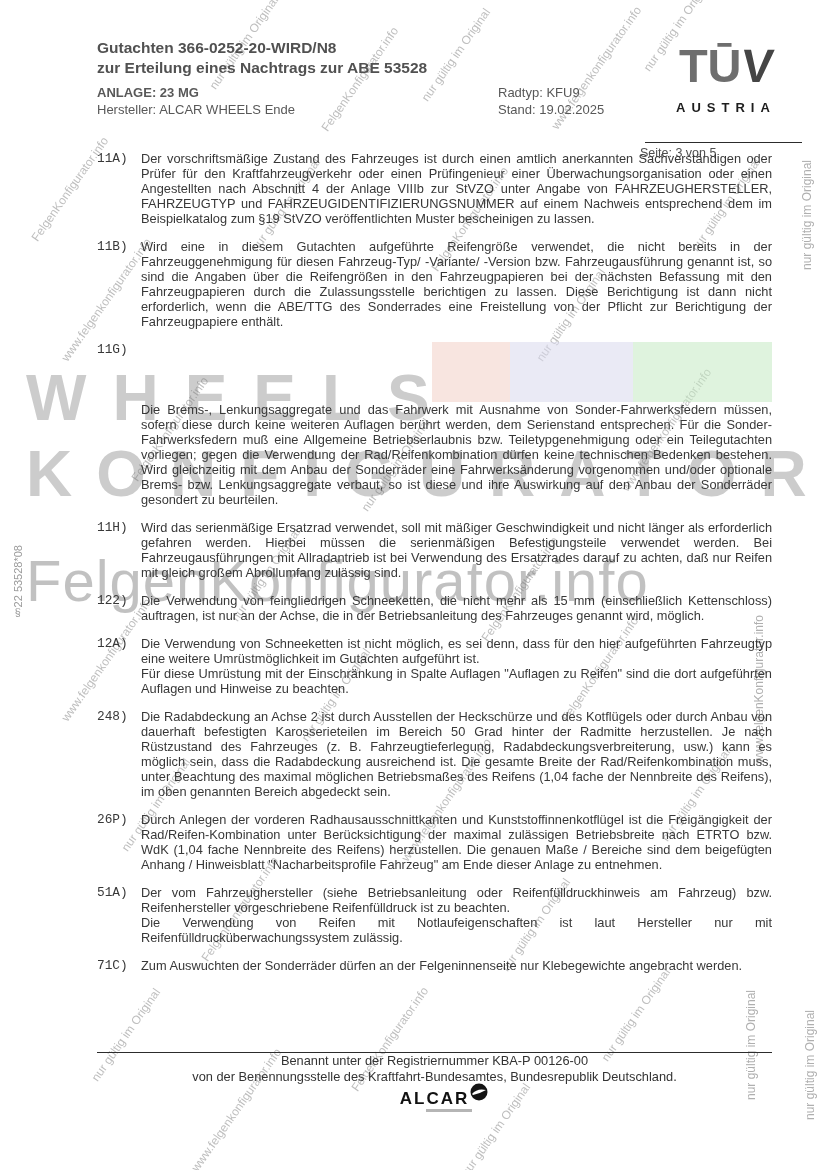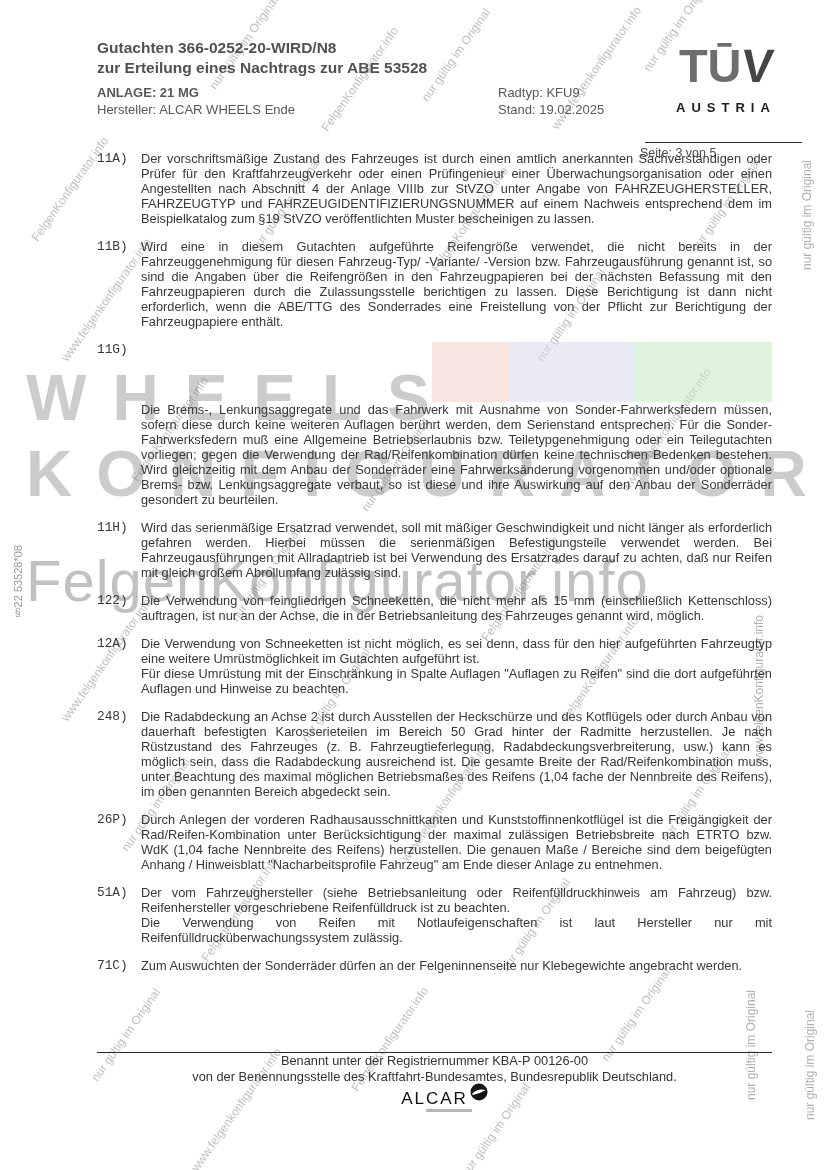--- a/index.html
+++ b/index.html
@@ -52,21 +52,21 @@
   .pnum{flex:0 0 44px;white-space:nowrap;font-family:Liberation Mono, monospace;}
   .ptext{flex:1;text-align:justify;white-space:pre-line;position:relative;}
   .ptext .txt{position:relative;z-index:1;}
   .hl{position:absolute;top:0;height:60px;z-index:0;opacity:0.55;mix-blend-mode:multiply;}
   .hl-pink{left:291px;width:78px;}
   .hl-lav{left:369px;width:123px;}
   .hl-green{left:492px;width:139px;}
   
   .footer{position:absolute;left:97px;top:1052px;width:675px;border-top:1.5px solid #2c2c2c;text-align:center;font-size:12.8px;line-height:16px;color:#333;}
   .alcar-logo{margin-top:6px;display:inline-block;position:relative;}
-  .alcar-text{font-size:17px;font-weight:normal;letter-spacing:2px;color:#111;text-align:center;}
+  .alcar-text{font-size:17px;font-weight:bold;letter-spacing:2px;color:#111;text-align:center;}
   .alcar-globe{position:absolute;right:-16px;top:-8px;width:18px;height:18px;}
   .alcar-sub{width:46px;height:3px;background:rgba(120,120,120,0.55);margin:1px auto 0 auto;margin-left:28px;}
 </style>
 </head>
 <body>
 
 <div class="page">
 
   <div class="wm-layer">
     <div class="wm-big wm-felgen">WHEELS</div>
@@ -113,21 +113,21 @@
   <div class="content">
 
     <div class="hdr-title">
       <div>Gutachten 366-0252-20-WIRD/N8</div>
       <div>zur Erteilung eines Nachtrags zur ABE 53528</div>
     </div>
 
     <div class="hdr-meta-left">
       <div>
         <span class="lbl">ANLAGE:</span>
-        <span class="lbl">21 MG</span>
+        <span class="lbl">23 MG</span>
       </div>
       <div>
         <span>Hersteller:</span>
         <span>ALCAR WHEELS Ende</span>
       </div>
     </div>
 
     <div class="hdr-meta-right">
       <div>
         <span>Radtyp:</span>

